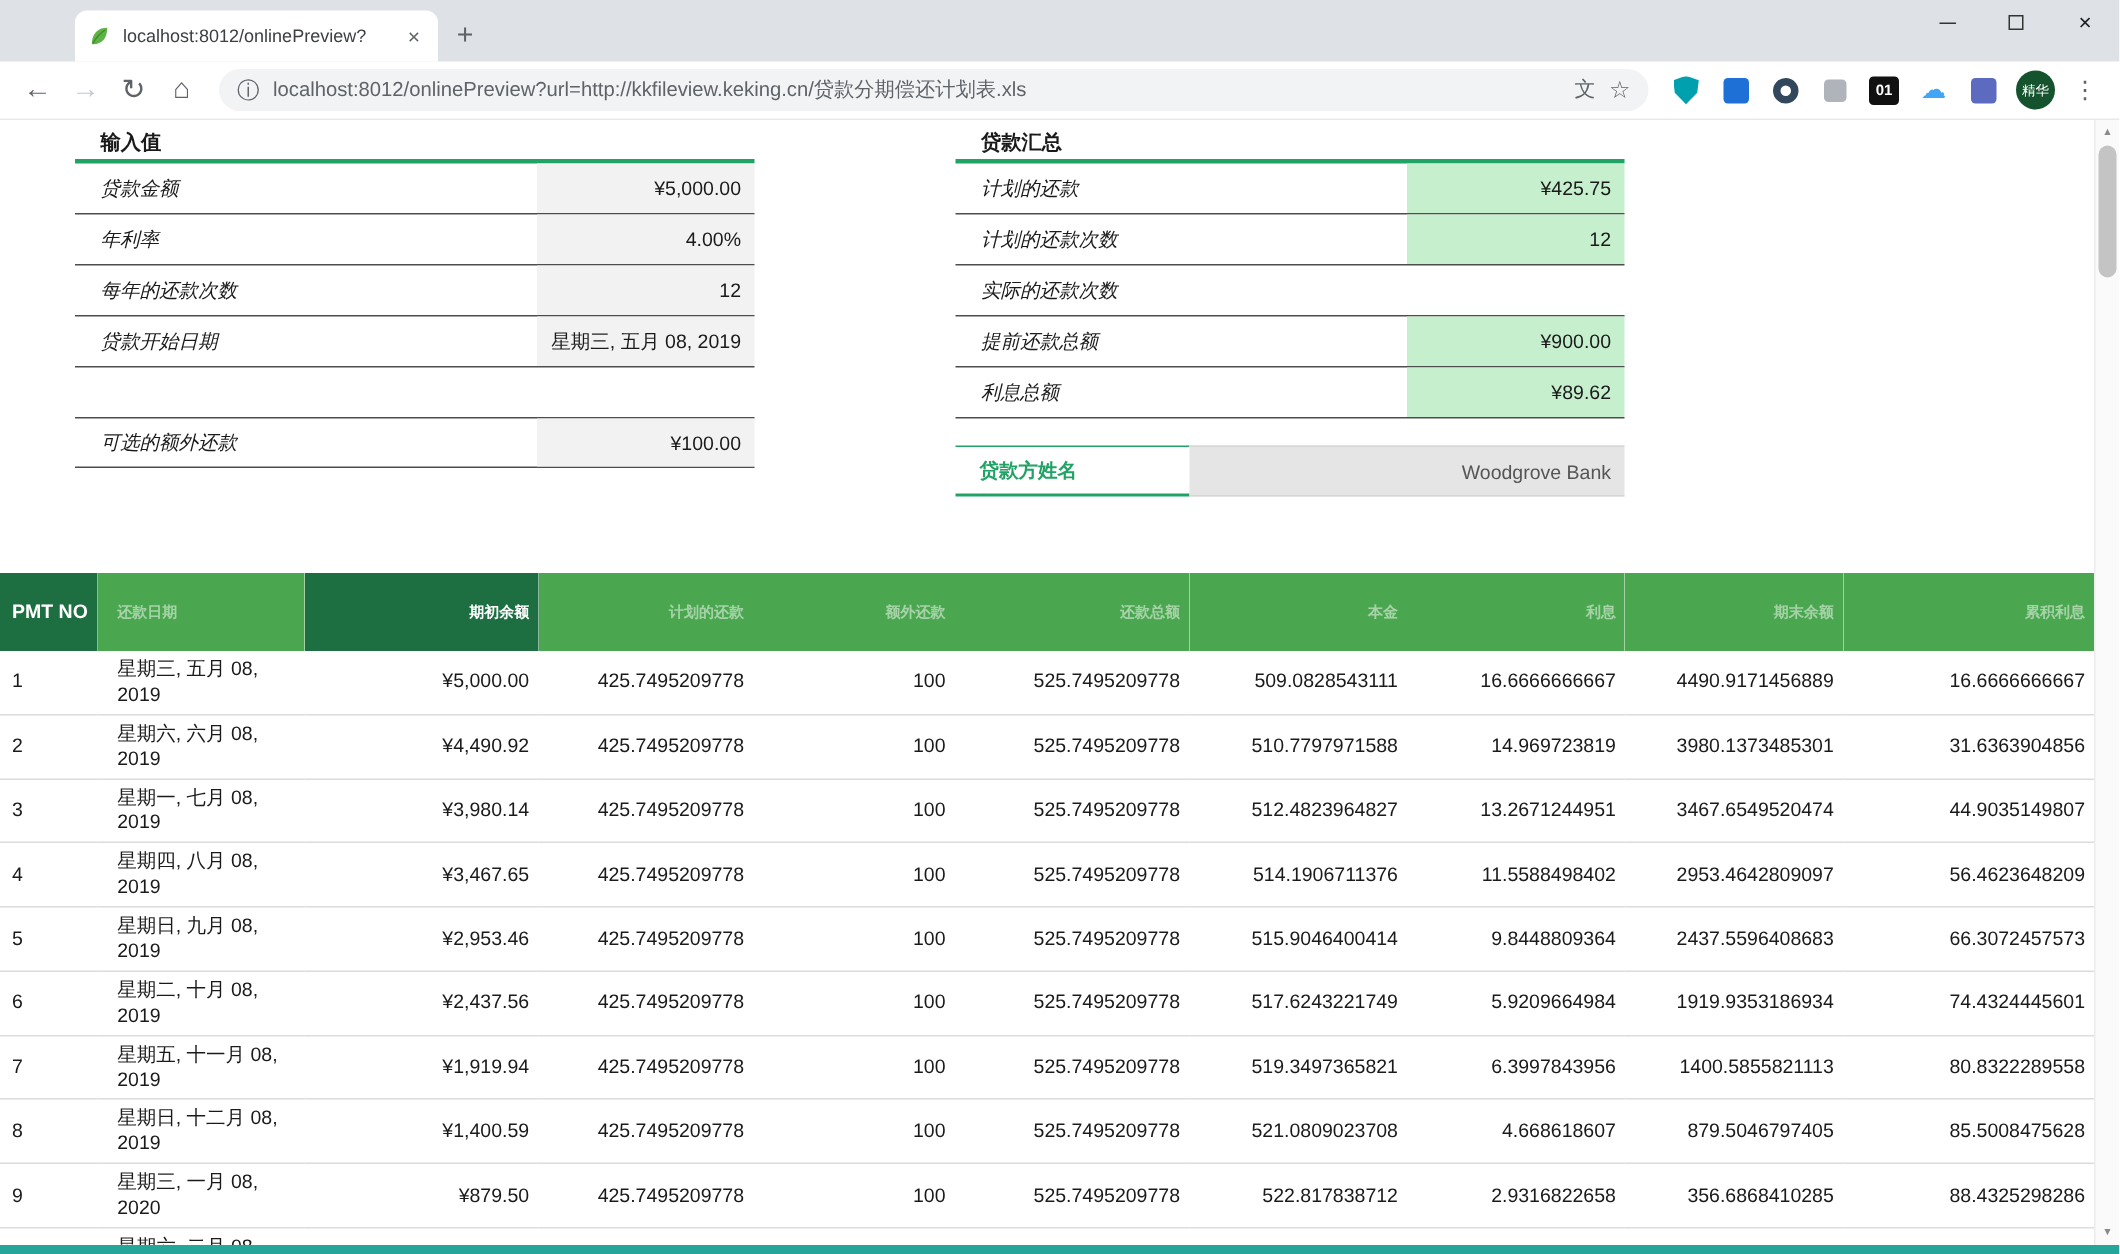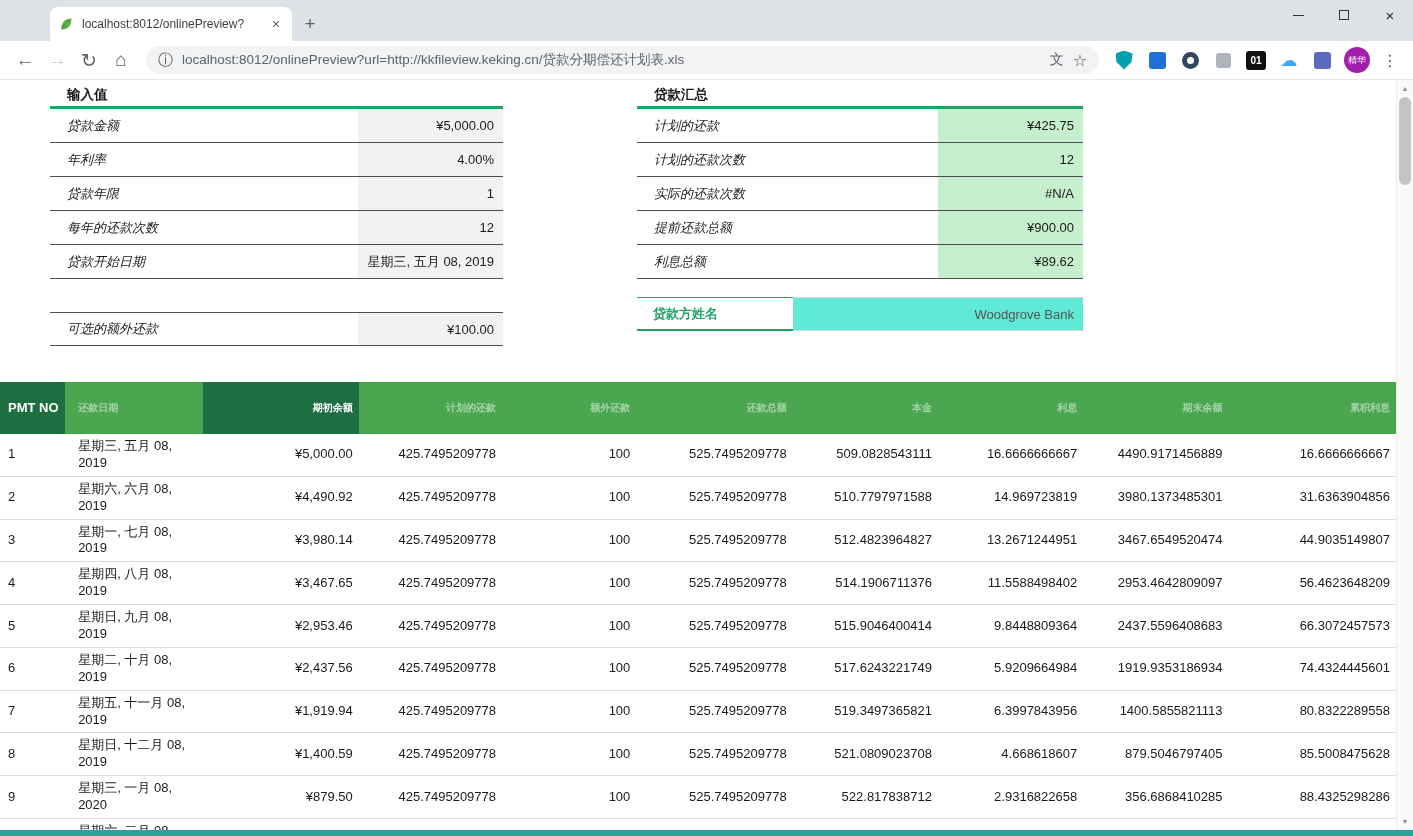--- a/index.html
+++ b/index.html
@@ -39,21 +39,21 @@
               font-size:17px; color:#42a5f5; }
   .shield { width:17px; height:19px; background:#00a0af; display:block;
             clip-path:polygon(50% 0%, 100% 16%, 94% 60%, 50% 100%, 6% 60%, 0% 16%); }
   .sq { width:17px; height:17px; border-radius:3px; display:block; }
   .sq.blue { background:#1e6fd6; }
   .sq.gray { background:#aeb4ba; width:15px; height:15px; }
   .sq.indigo { background:#5c6bc0; }
   .ring { width:17px; height:17px; border:5px solid #33475c; border-radius:50%; display:block; background:#fff; }
   .badge { min-width:20px; height:19px; background:#111; color:#fff; font-size:10px; font-weight:bold;
            border-radius:3px; display:flex; align-items:center; justify-content:center; padding:0 2px; }
-  .avatar { width:26px; height:26px; border-radius:50%; background:#a21caf; color:#fff; font-size:9px;
+  .avatar { width:26px; height:26px; border-radius:50%; background:#14532d; color:#fff; font-size:9px;
             display:flex; align-items:center; justify-content:center; letter-spacing:0; }
   .menu-dots { color:#5f6368; font-size:16px; width:18px; text-align:center; }
 
   
   .content { position:relative; height:750px; background:#fff; overflow:hidden; }
   .footer-strip { height:6px; background:#26a69a; }
 
   .sheet { margin-right:17px; }
   .top-area { position:relative; height:302px; }
   .section { position:absolute; top:4px; }
@@ -66,21 +66,21 @@
   .kv-label { flex:1; font-style:italic; font-size:13px; color:#1a1a1a; display:flex; align-items:center; padding-left:17px; }
   .kv-value { width:145px; font-size:13px; color:#1a1a1a; display:flex; align-items:center;
               justify-content:flex-end; padding-right:9px; }
   .input-section .kv-value { background:#f2f2f2; }
   .summary-section .kv-value { background:#c6efce; }
   .kv-row.extra { margin-top:33px; border-top:1px solid #4d4d4d; }
   .lender-row { display:flex; margin-top:18px; height:34px; }
   .lender-label { width:156px; background:#fff; color:#21a366; font-weight:bold; font-size:13px;
                   display:flex; align-items:center; padding-left:16px;
                   border-top:1px solid #21a366; border-bottom:2px solid #21a366; }
-  .lender-value { flex:1; background:#5eead4; color:#555; font-size:13px; display:flex; align-items:center;
+  .lender-value { flex:1; background:#e5e5e5; color:#555; font-size:13px; display:flex; align-items:center;
                   justify-content:flex-end; padding-right:9px;
                   border-top:1px solid #d6d6d6; border-bottom:1px solid #d6d6d6; }
 
   
   table.amort { border-collapse:collapse; table-layout:fixed; width:100%; }
   .amort th { height:52px; background:#4aa64f; color:rgba(255,255,255,0.5); font-size:10px; font-weight:bold;
               vertical-align:middle; padding:0 6px; }
   .amort th.dark { background:#1d6f42; color:#ffffff; }
   .amort td { height:33px; font-size:13px; color:#1a1a1a; padding:4px 6px; border-bottom:1px solid #dcdcdc;
               vertical-align:middle; line-height:1.3; }
@@ -178,24 +178,20 @@
           <div class="green-rule"></div>
           <div class="kv-row">
             <div class="kv-label">贷款金额</div>
             <div class="kv-value">¥5,000.00</div>
           </div>
           <div class="kv-row">
             <div class="kv-label">年利率</div>
             <div class="kv-value">4.00%</div>
           </div>
           <div class="kv-row">
-            <div class="kv-label">贷款年限</div>
-            <div class="kv-value">1</div>
-          </div>
-          <div class="kv-row">
             <div class="kv-label">每年的还款次数</div>
             <div class="kv-value">12</div>
           </div>
           <div class="kv-row">
             <div class="kv-label">贷款开始日期</div>
             <div class="kv-value">星期三, 五月 08, 2019</div>
           </div>
           <div class="kv-row extra">
             <div class="kv-label">可选的额外还款</div>
             <div class="kv-value">¥100.00</div>
@@ -208,21 +204,20 @@
           <div class="kv-row">
             <div class="kv-label">计划的还款</div>
             <div class="kv-value">¥425.75</div>
           </div>
           <div class="kv-row">
             <div class="kv-label">计划的还款次数</div>
             <div class="kv-value">12</div>
           </div>
           <div class="kv-row">
             <div class="kv-label">实际的还款次数</div>
-            <div class="kv-value">#N/A</div>
           </div>
           <div class="kv-row">
             <div class="kv-label">提前还款总额</div>
             <div class="kv-value">¥900.00</div>
           </div>
           <div class="kv-row">
             <div class="kv-label">利息总额</div>
             <div class="kv-value">¥89.62</div>
           </div>
           <div class="lender-row">

